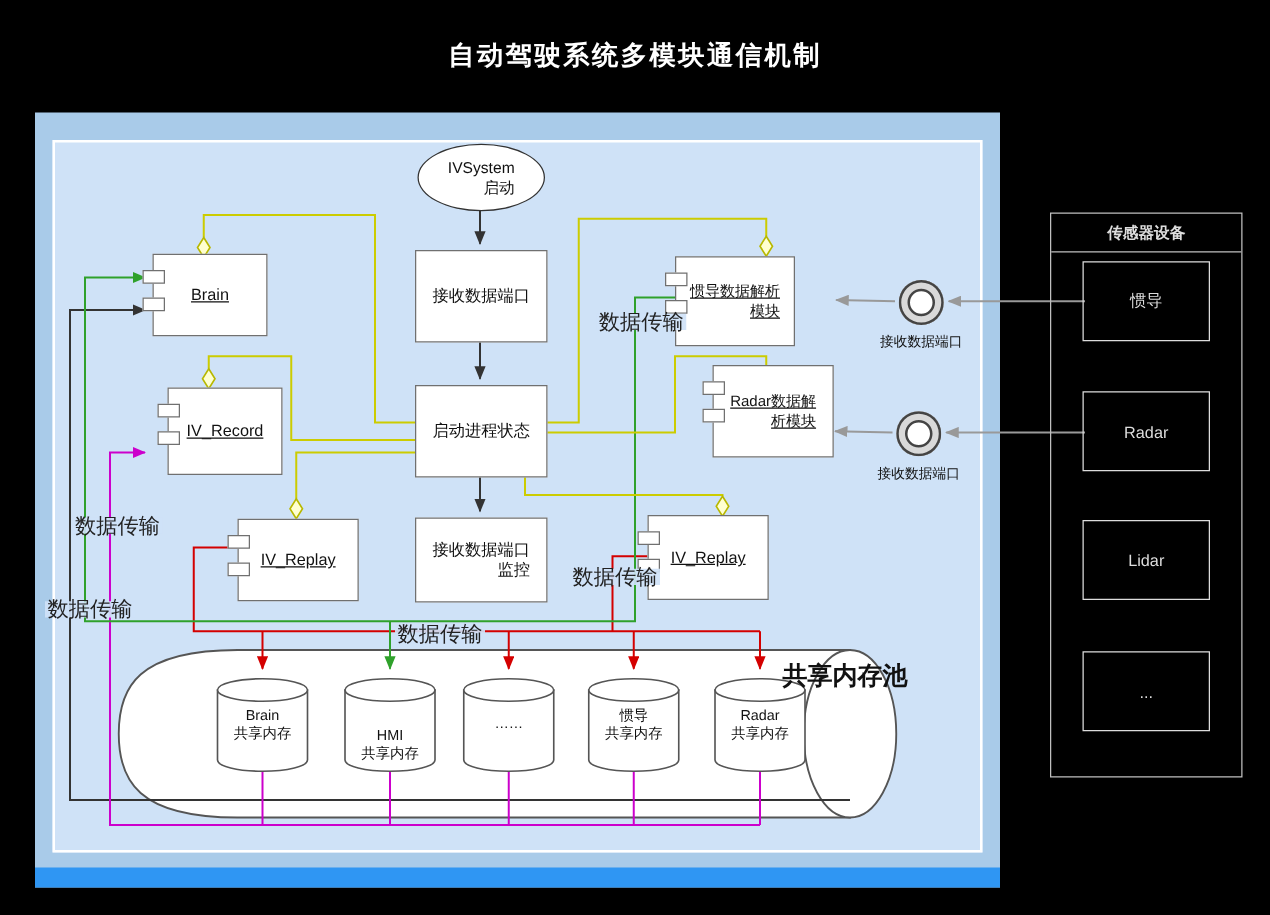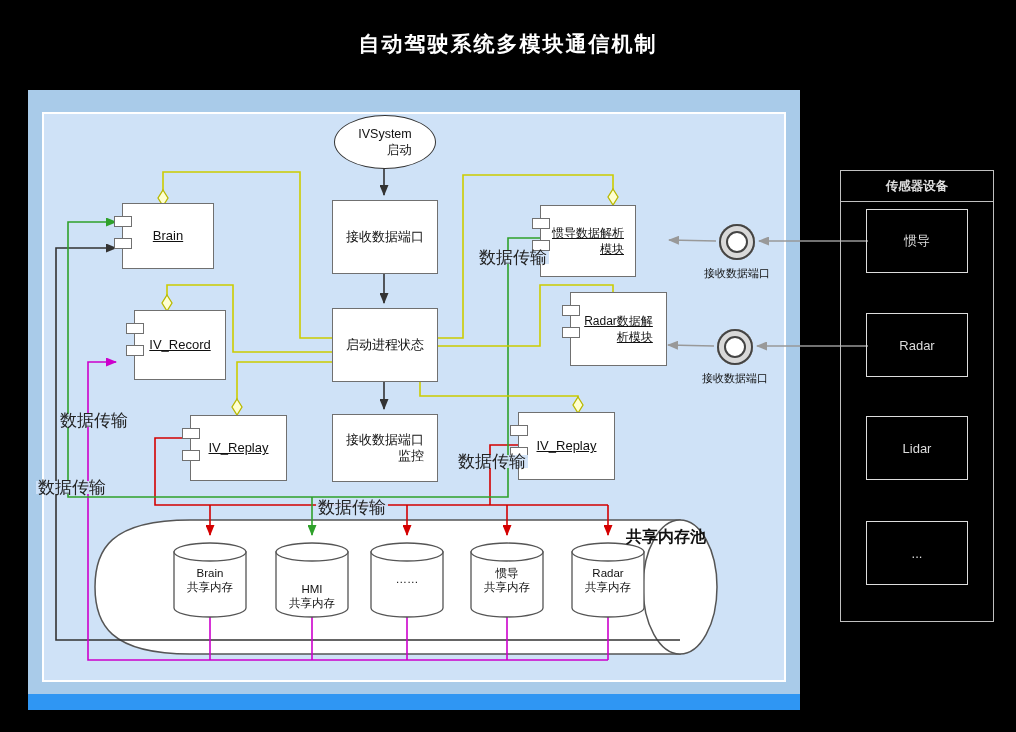--- a/index.html
+++ b/index.html
@@ -33,21 +33,21 @@
   .small-txt{font-size:12px;}
   .port{
     position:absolute;width:36px;height:36px;border-radius:50%;background:#fff;
     box-shadow: inset 0 0 0 2px #444, inset 0 0 0 7px #d9d9d9, inset 0 0 0 9px #444;
   }
   .port-label{position:absolute;width:84px;text-align:center;font-size:11px;color:#111;}
   .edge-label{
     position:absolute;font-size:17px;color:#222;line-height:13px;
     background:rgba(207,226,247,0.92);padding:0 2px;
   }
-  .pool-title{position:absolute;font-size:16px;font-weight:bold;color:#111;}
+  .pool-title{position:absolute;font-size:20px;font-weight:bold;color:#111;}
   .cyl-label{position:absolute;width:90px;text-align:center;font-size:11.5px;line-height:14px;color:#111;}
   .cyl-label span{display:block;}
   .sensor-panel{position:absolute;border:1px solid #c0c0c0;background:transparent;}
   .sensor-header{
     height:30px;line-height:30px;text-align:center;color:#ddd;
     font-weight:bold;font-size:12.5px;border-bottom:1px solid #c0c0c0;
   }
   .sensor-box{
     position:absolute;left:25px;width:100px;height:62px;border:1px solid #ddd;color:#ddd;
     display:flex;align-items:center;justify-content:center;font-size:13px;background:transparent;

